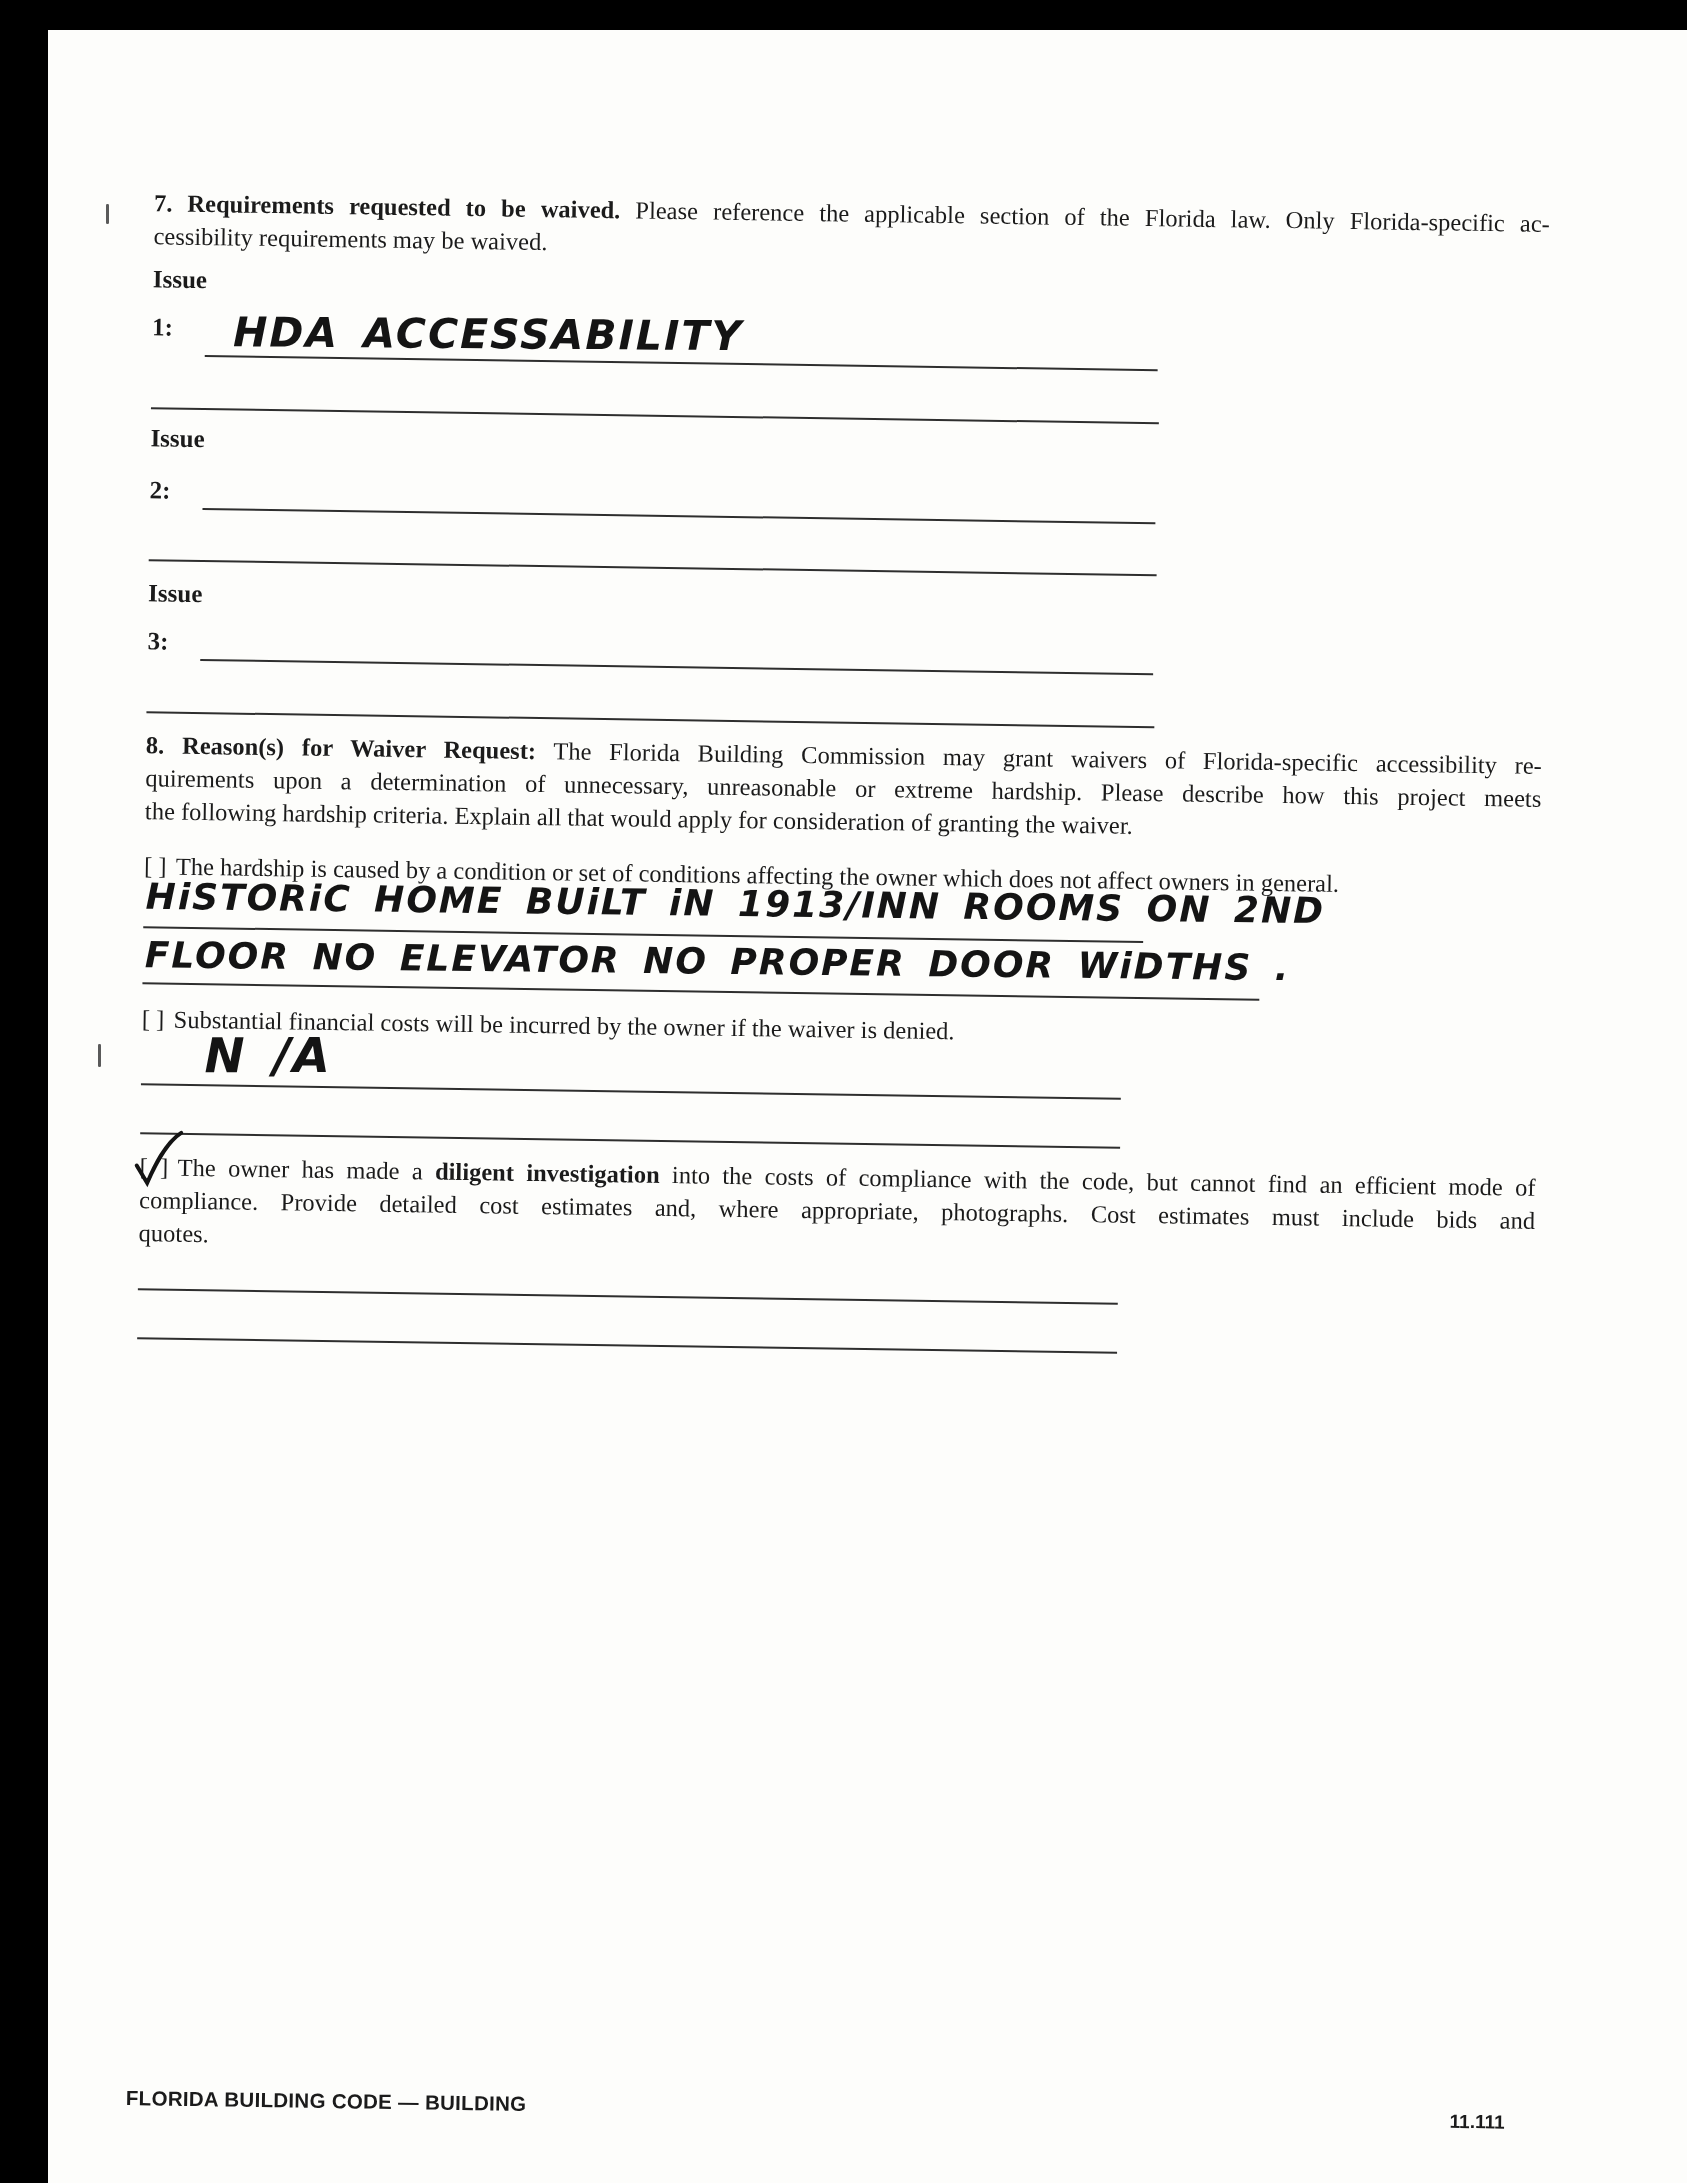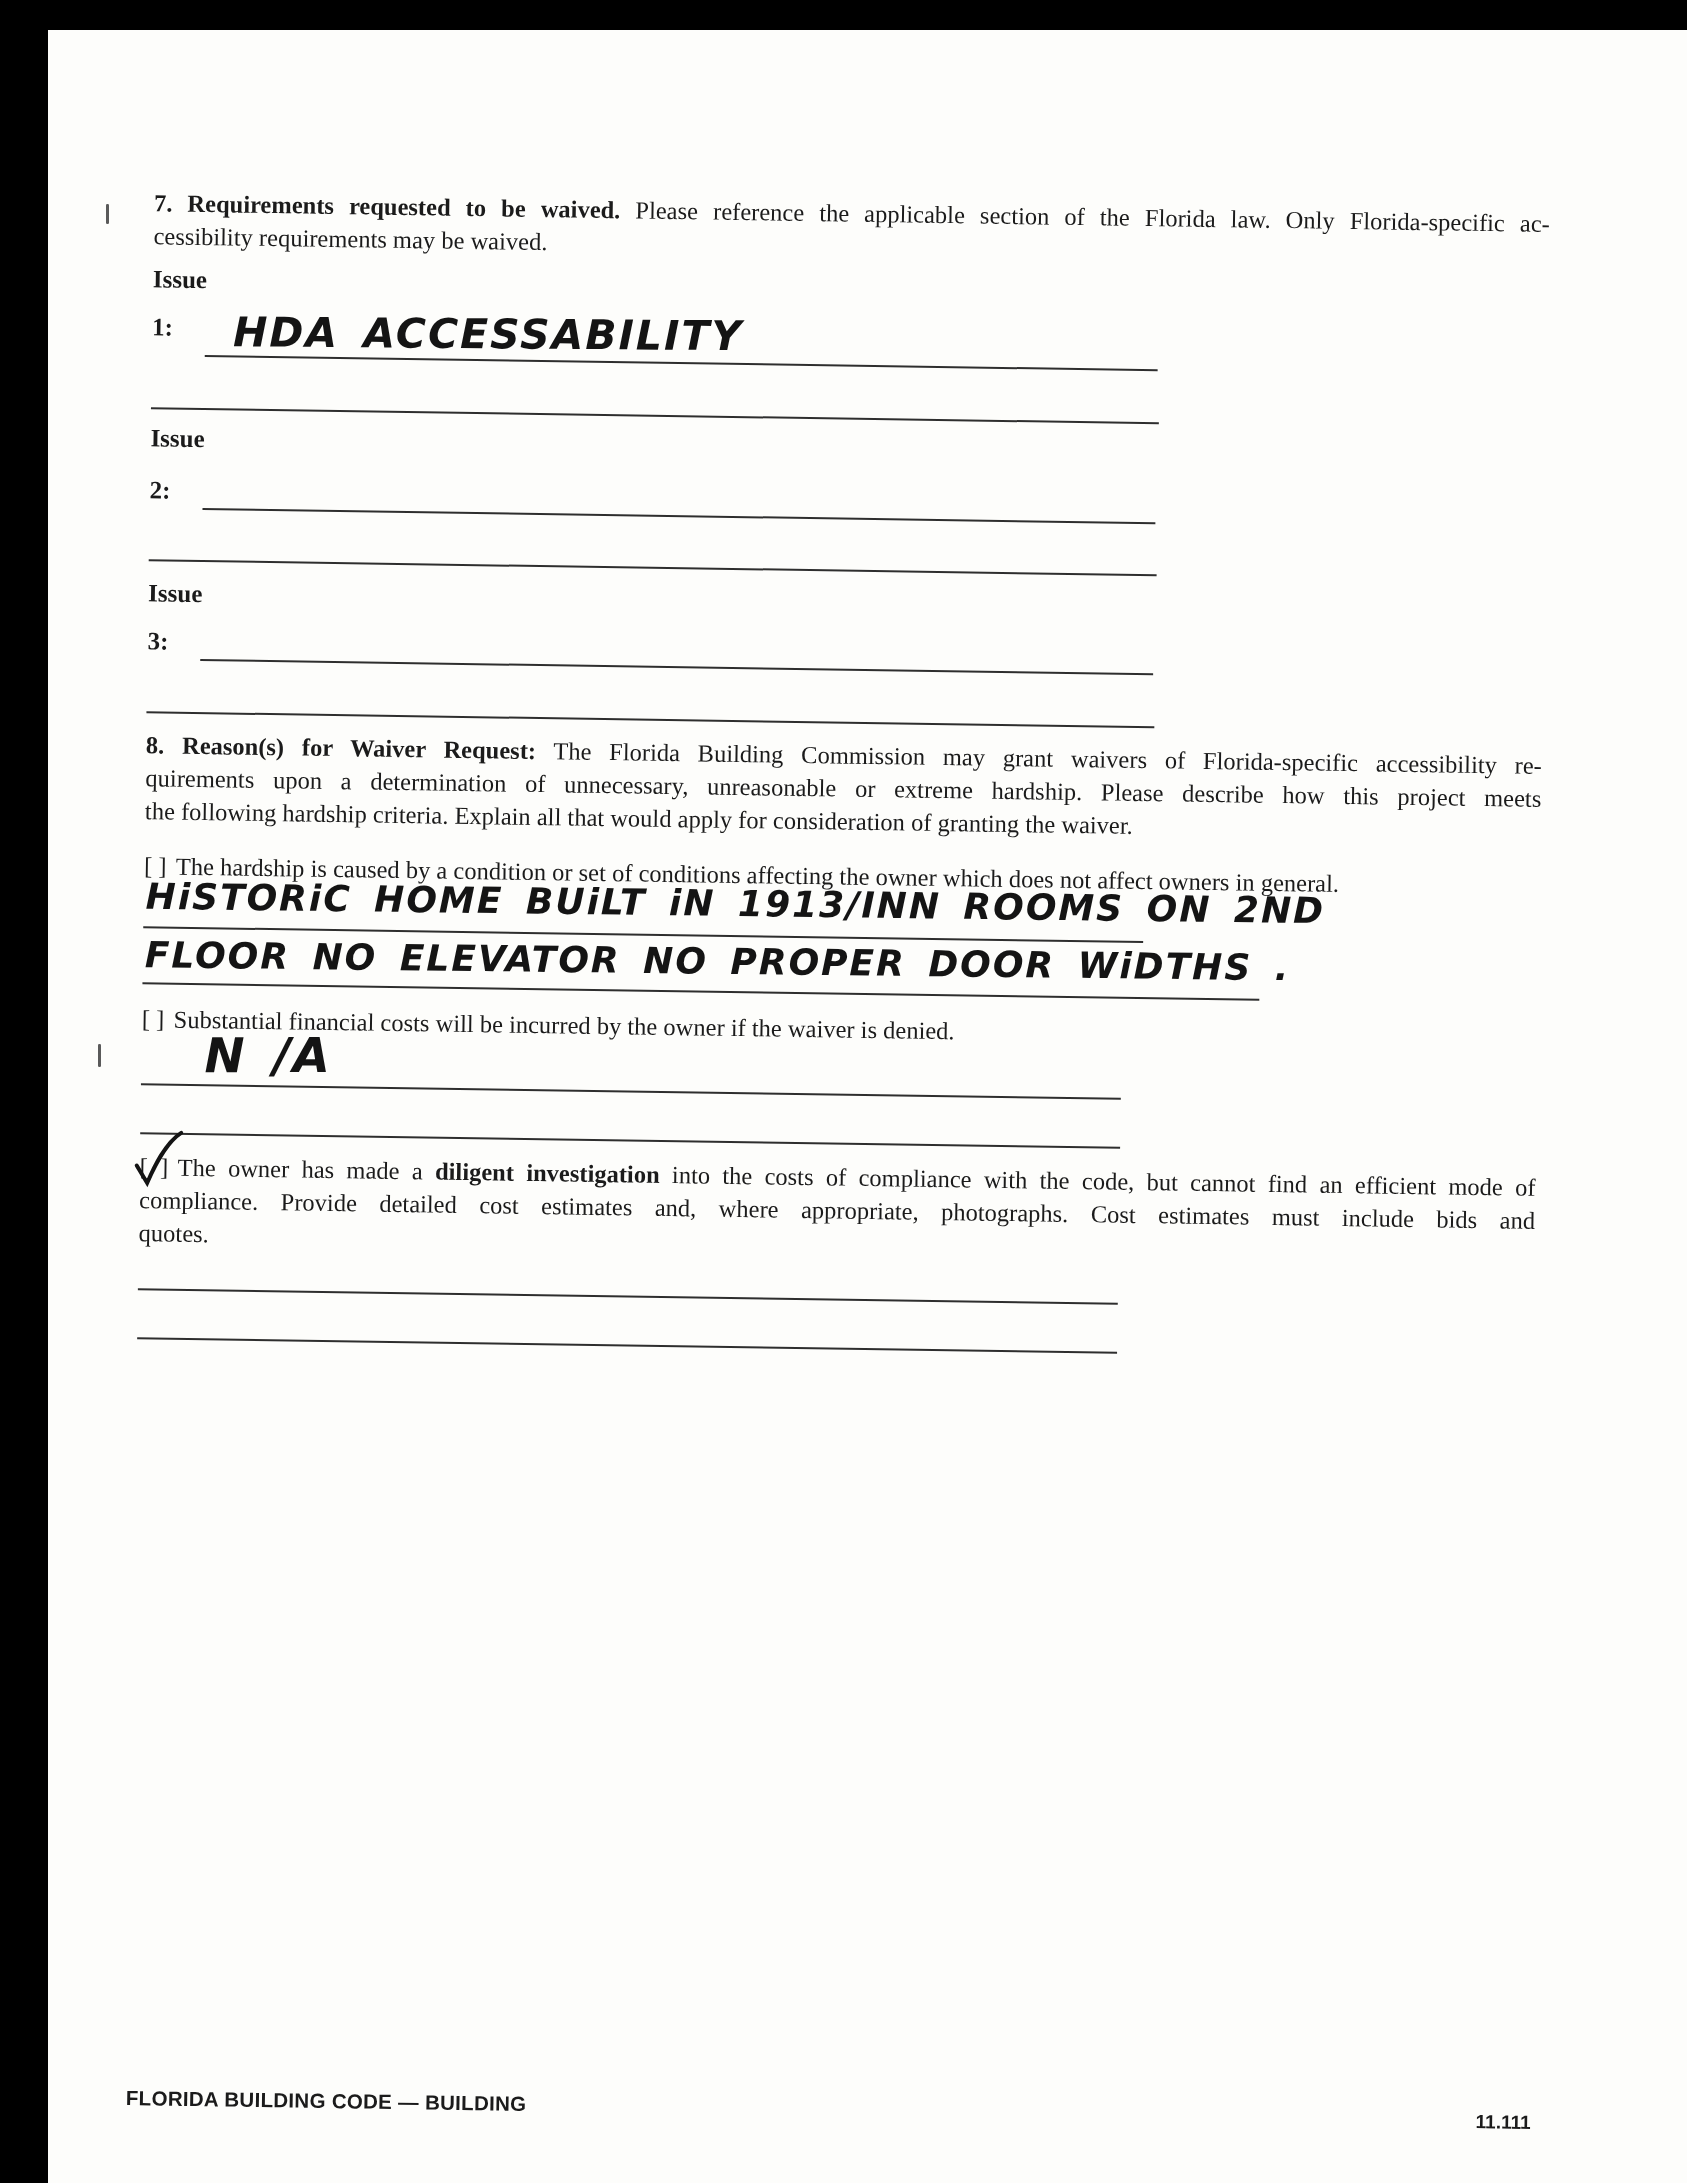--- a/index.html
+++ b/index.html
@@ -112,21 +112,21 @@
       <span class="jline">
         <span class="cb">[ ]</span><span>The owner has made a </span><span class="bold">diligent investigation</span><span> into the costs of compliance with the code, but cannot find an efficient mode of</span>
       </span>
       <span class="jline">compliance. Provide detailed cost estimates and, where appropriate, photographs. Cost estimates must include bids and</span>
       <span class="lastline">quotes.</span>
     </div>
     <div class="rule" style="left:157px; top:1286px; width:980px;"></div>
     <div class="rule" style="left:157px; top:1335px; width:980px;"></div>
 
     <div class="abs footer-left" style="left:157px; top:2084px;">FLORIDA BUILDING CODE — BUILDING</div>
-    <div class="abs footer-right" style="left:1481px; top:2089px;margin-left:26px;">11.111</div>
+    <div class="abs footer-right" style="left:1481px; top:2089px;">11.111</div>
 
   </div>
 
   <div class="bar-top"></div>
   <div class="bar-left"></div>
   <div class="artifact" style="left:106px; top:204px; width:3.3px; height:20px;"></div>
   <div class="artifact" style="left:98px; top:1044px; width:3.3px; height:22.5px;"></div>
 
 </div>
 

